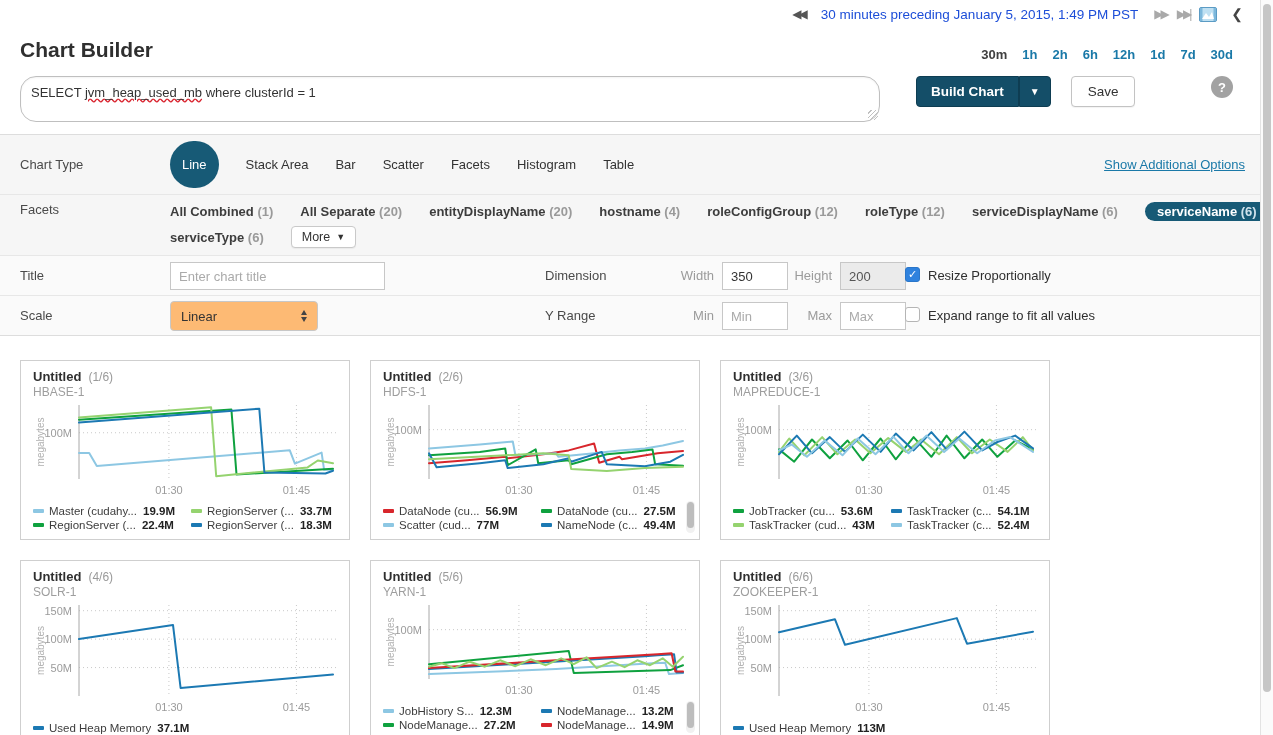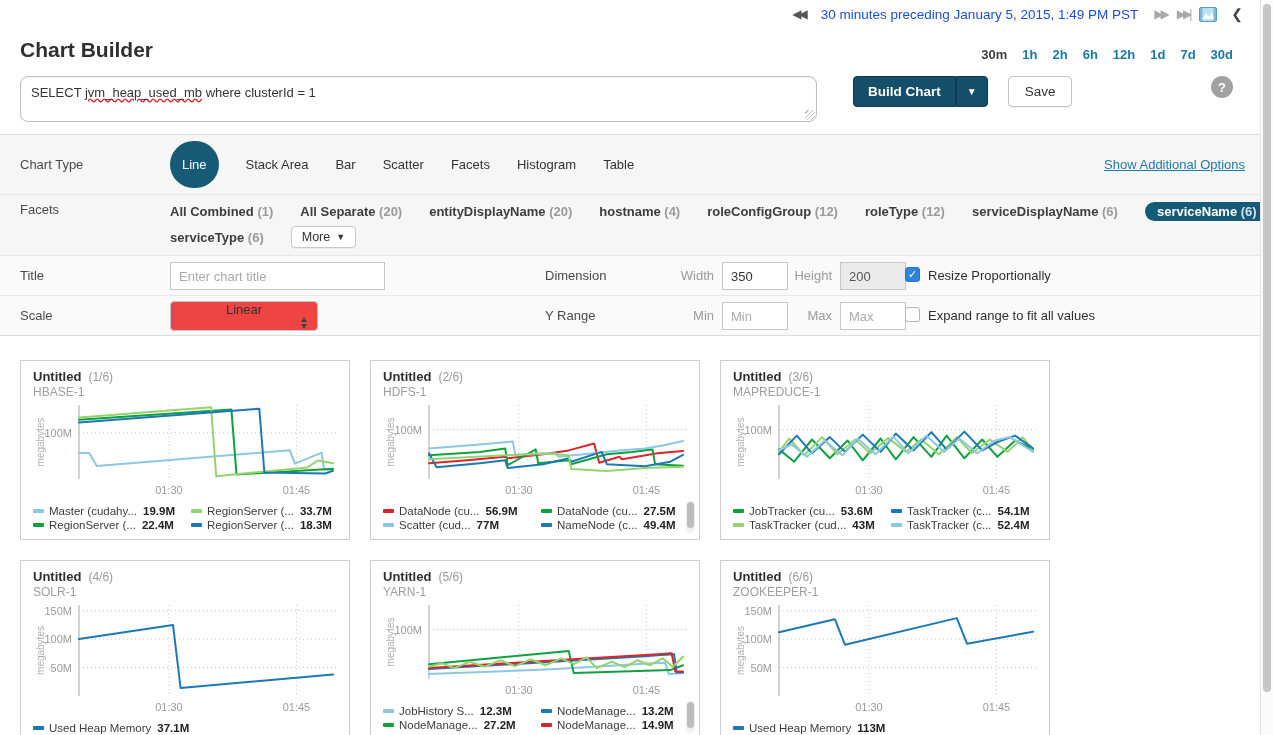--- a/index.html
+++ b/index.html
@@ -16,21 +16,21 @@
   .icon-back { color:#444; font-size:14px; font-weight:bold; margin-left:4px; cursor:pointer;}
   .icon-marker { width:18px; height:15px; display:inline-block; }
   
   .header { display:flex; align-items:flex-end; padding:10px 40px 0 20px; }
   .header h1 { font-size:21px; font-weight:bold; color:#2f2f2f; }
   .ranges { margin-left:auto; display:flex; gap:15px; font-weight:bold; font-size:13px; }
   .ranges .range { color:#1a79a8; cursor:pointer; text-decoration:none; }
   .ranges .range.sel { color:#404040; cursor:default; }
   
   .queryrow { display:flex; align-items:flex-start; padding:14px 40px 0 20px; gap:0; }
-  .querybox { width:797px; height:46px; border:1px solid #bfbfbf; border-radius:8px;
+  .querybox { width:860px; height:46px; border:1px solid #bfbfbf; border-radius:16px;
     padding:8px 10px; font-size:13px; color:#333; background:#fff; position:relative;
     box-shadow: inset 0 1px 2px rgba(0,0,0,.05); outline:none; }
   .querybox::after{ content:""; position:absolute; right:1px; bottom:1px; width:10px; height:10px;
     background: repeating-linear-gradient(135deg, transparent 0 2px, #c0c0c0 2px 3px); }
   .misspell { text-decoration: underline; text-decoration-style: wavy; text-decoration-color:#d9232e; }
   .btn-group { display:flex; margin-left:36px;border-radius:15px; }
   .btn { border:1px solid transparent; border-radius:4px; height:31px; font-size:13.5px; cursor:pointer;
      font-family:inherit; }
   .btn.primary { background:#144e68; color:#fff; border-color:#0e3d52; }
   .btn-main { border-radius:4px 0 0 4px; padding:0 14px; font-weight:bold;}
@@ -61,21 +61,21 @@
   .morebtn .mcaret { font-size:9px; }
   .srow { height:40px; background:#fafafa; border-top:1px solid #e7e7e7; position:relative; }
   .slabel { position:absolute; top:12px; color:#4a4a4a; }
   .mini { position:absolute; top:12px; color:#9b9b9b; text-align:right; }
   .tinput, .ninput { position:absolute; top:6px; height:28px; border:1px solid #c7c7c7; border-radius:0;
     padding:0 8px; font-size:13px; font-family:inherit; color:#333; background:#fff; }
   .tinput::placeholder, .ninput::placeholder { color:#aaa; }
   .ninput { width:66px; }
   .ninput:disabled { background:#ebebeb; color:#555; }
   .select { position:absolute; left:170px; top:5px; width:148px; height:30px; border:1px solid #c7c7c7;
-    border-radius:4px; background:#ef4444; display:flex; align-items:center; padding:0 10px; cursor:pointer;flex-direction:column; }
+    border-radius:4px; background:#fdba74; display:flex; align-items:center; padding:0 10px; cursor:pointer; }
   .select .updown { margin-left:auto; display:flex; flex-direction:column; gap:2px; }
   .updown i { width:0; height:0; border-left:3.5px solid transparent; border-right:3.5px solid transparent; }
   .updown .up { border-bottom:5px solid #444; }
   .updown .down { border-top:5px solid #444; }
   .cb { position:absolute; top:11px; width:15px; height:15px; border:1px solid #b5b5b5; border-radius:3px;
     background:#fff; cursor:pointer; display:flex; align-items:center; justify-content:center; }
   .cb.checked { background:#2f82de; border-color:#2a76c9; }
   .cb i { font-style:normal; color:#fff; font-size:11px; font-weight:bold; line-height:1; }
   .cblabel { position:absolute; top:12px; color:#2f2f2f; }
   

